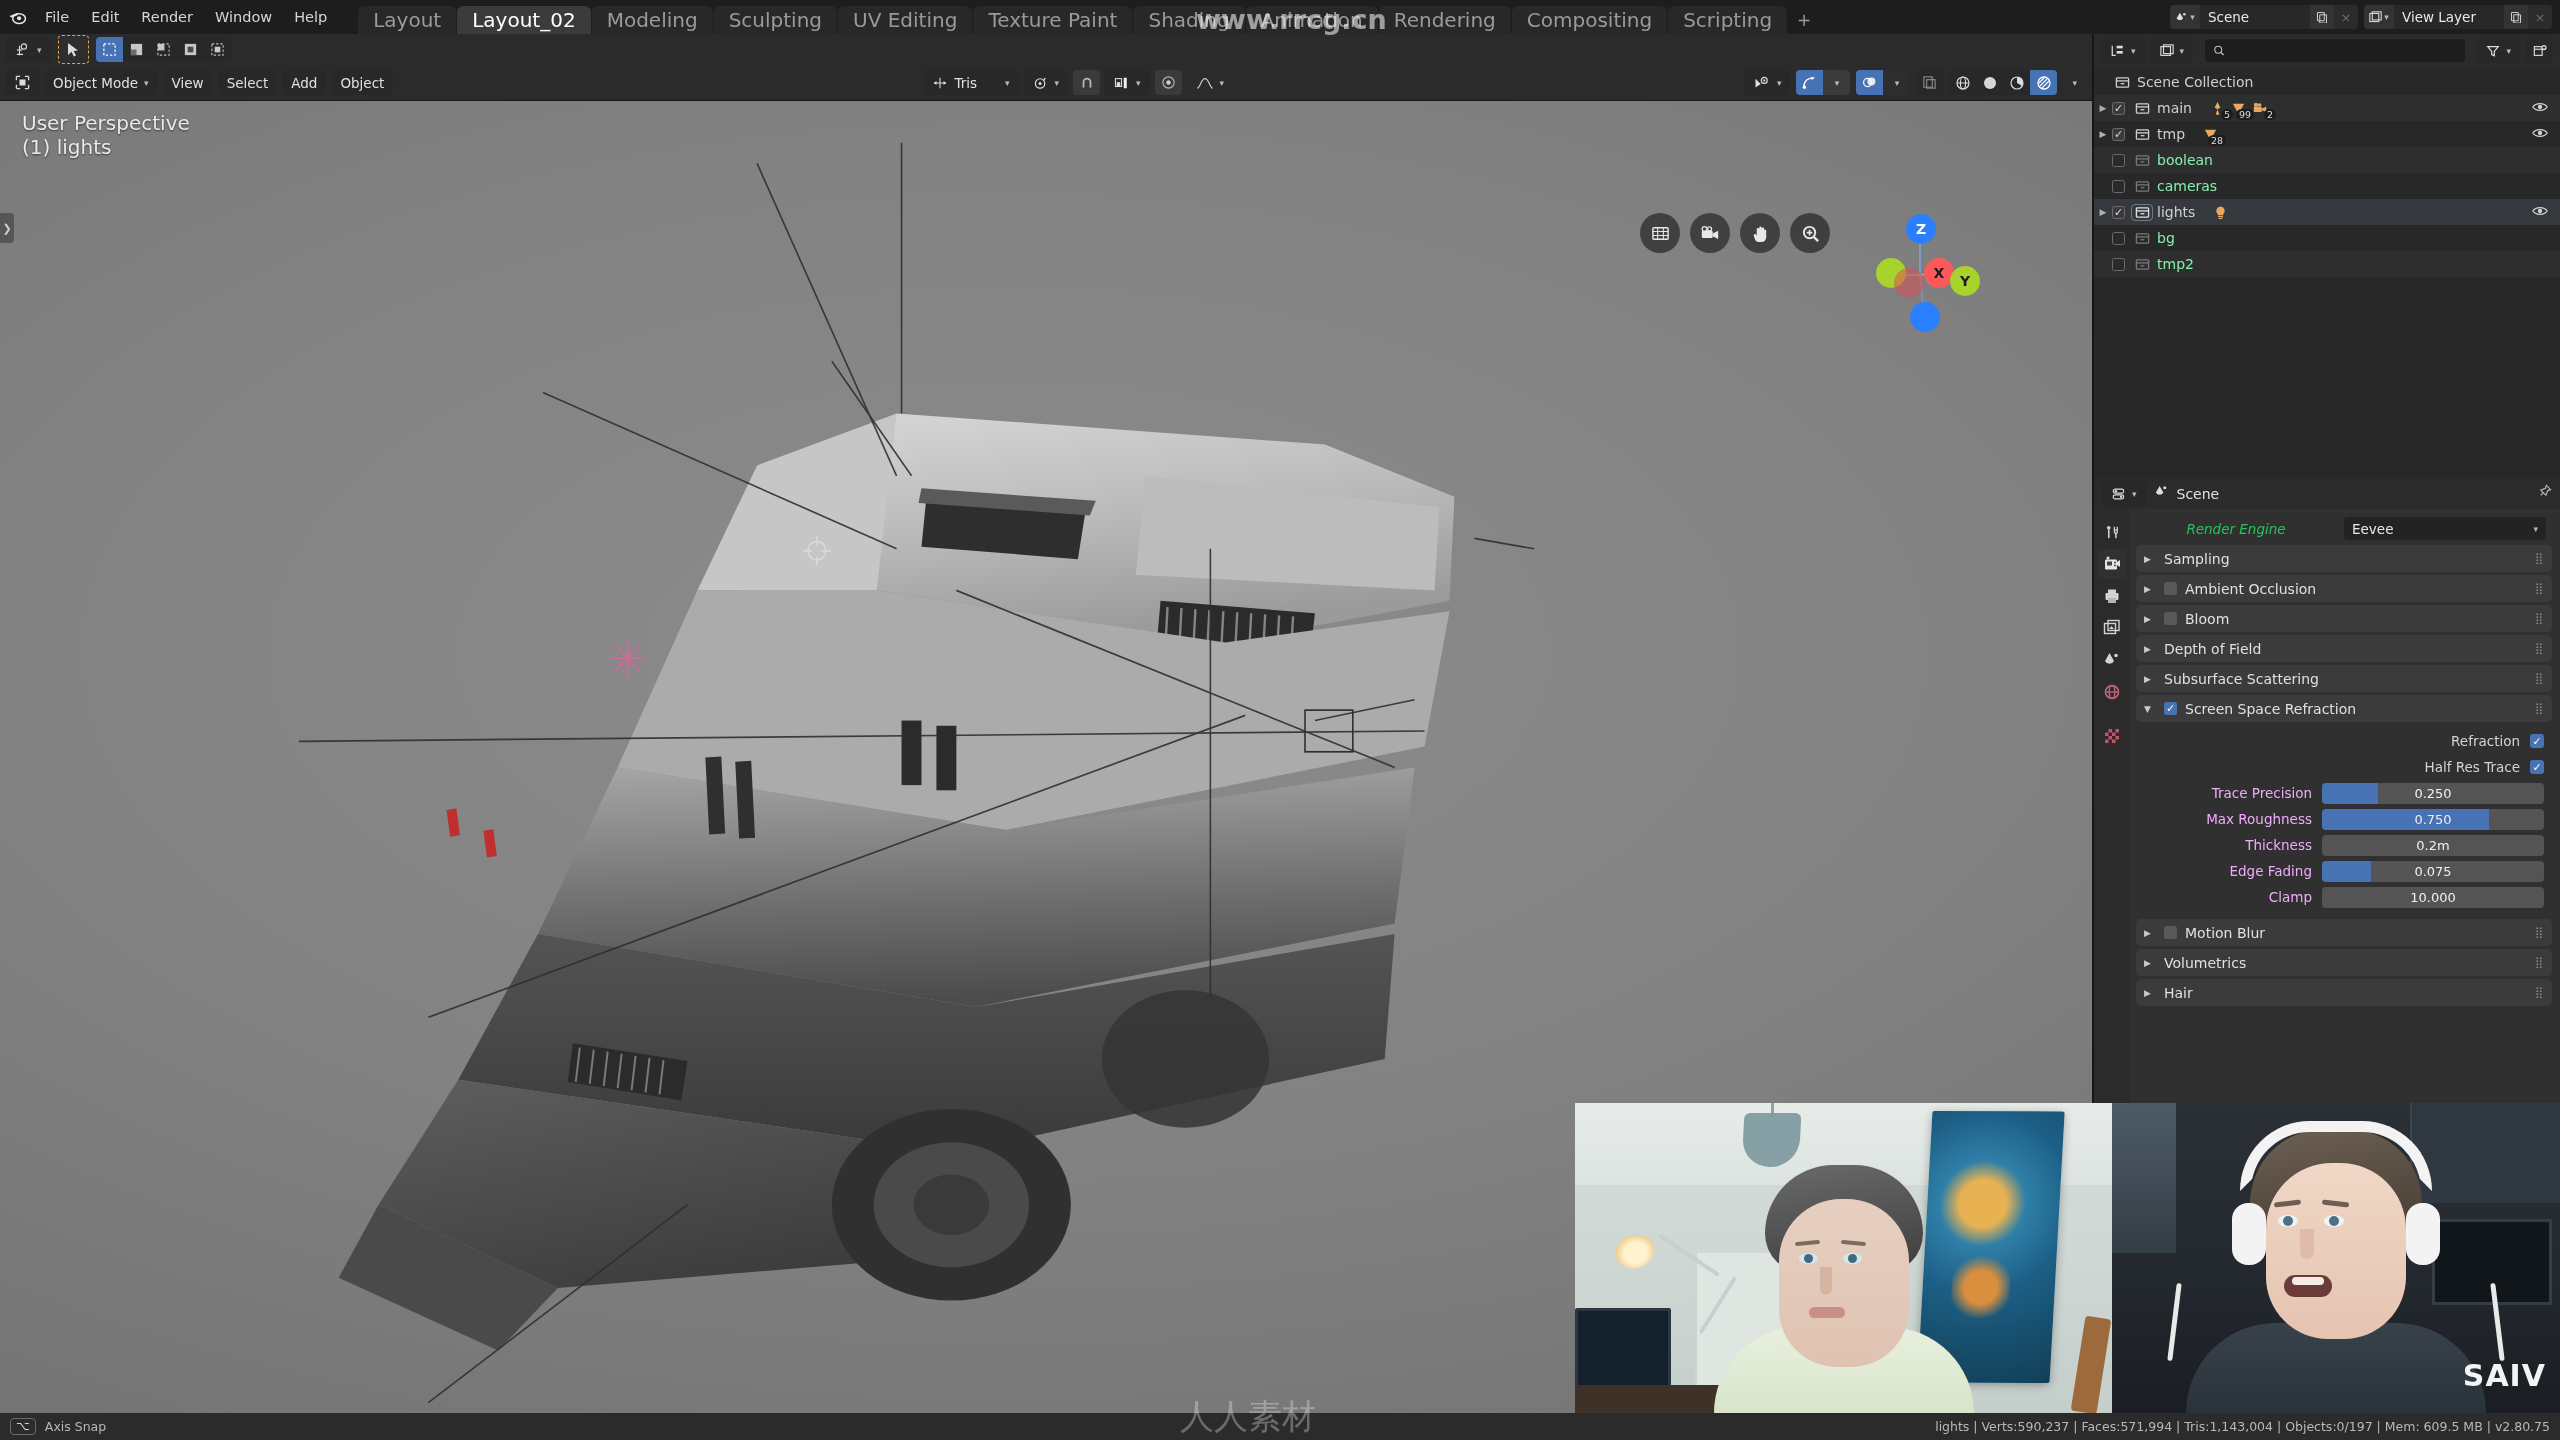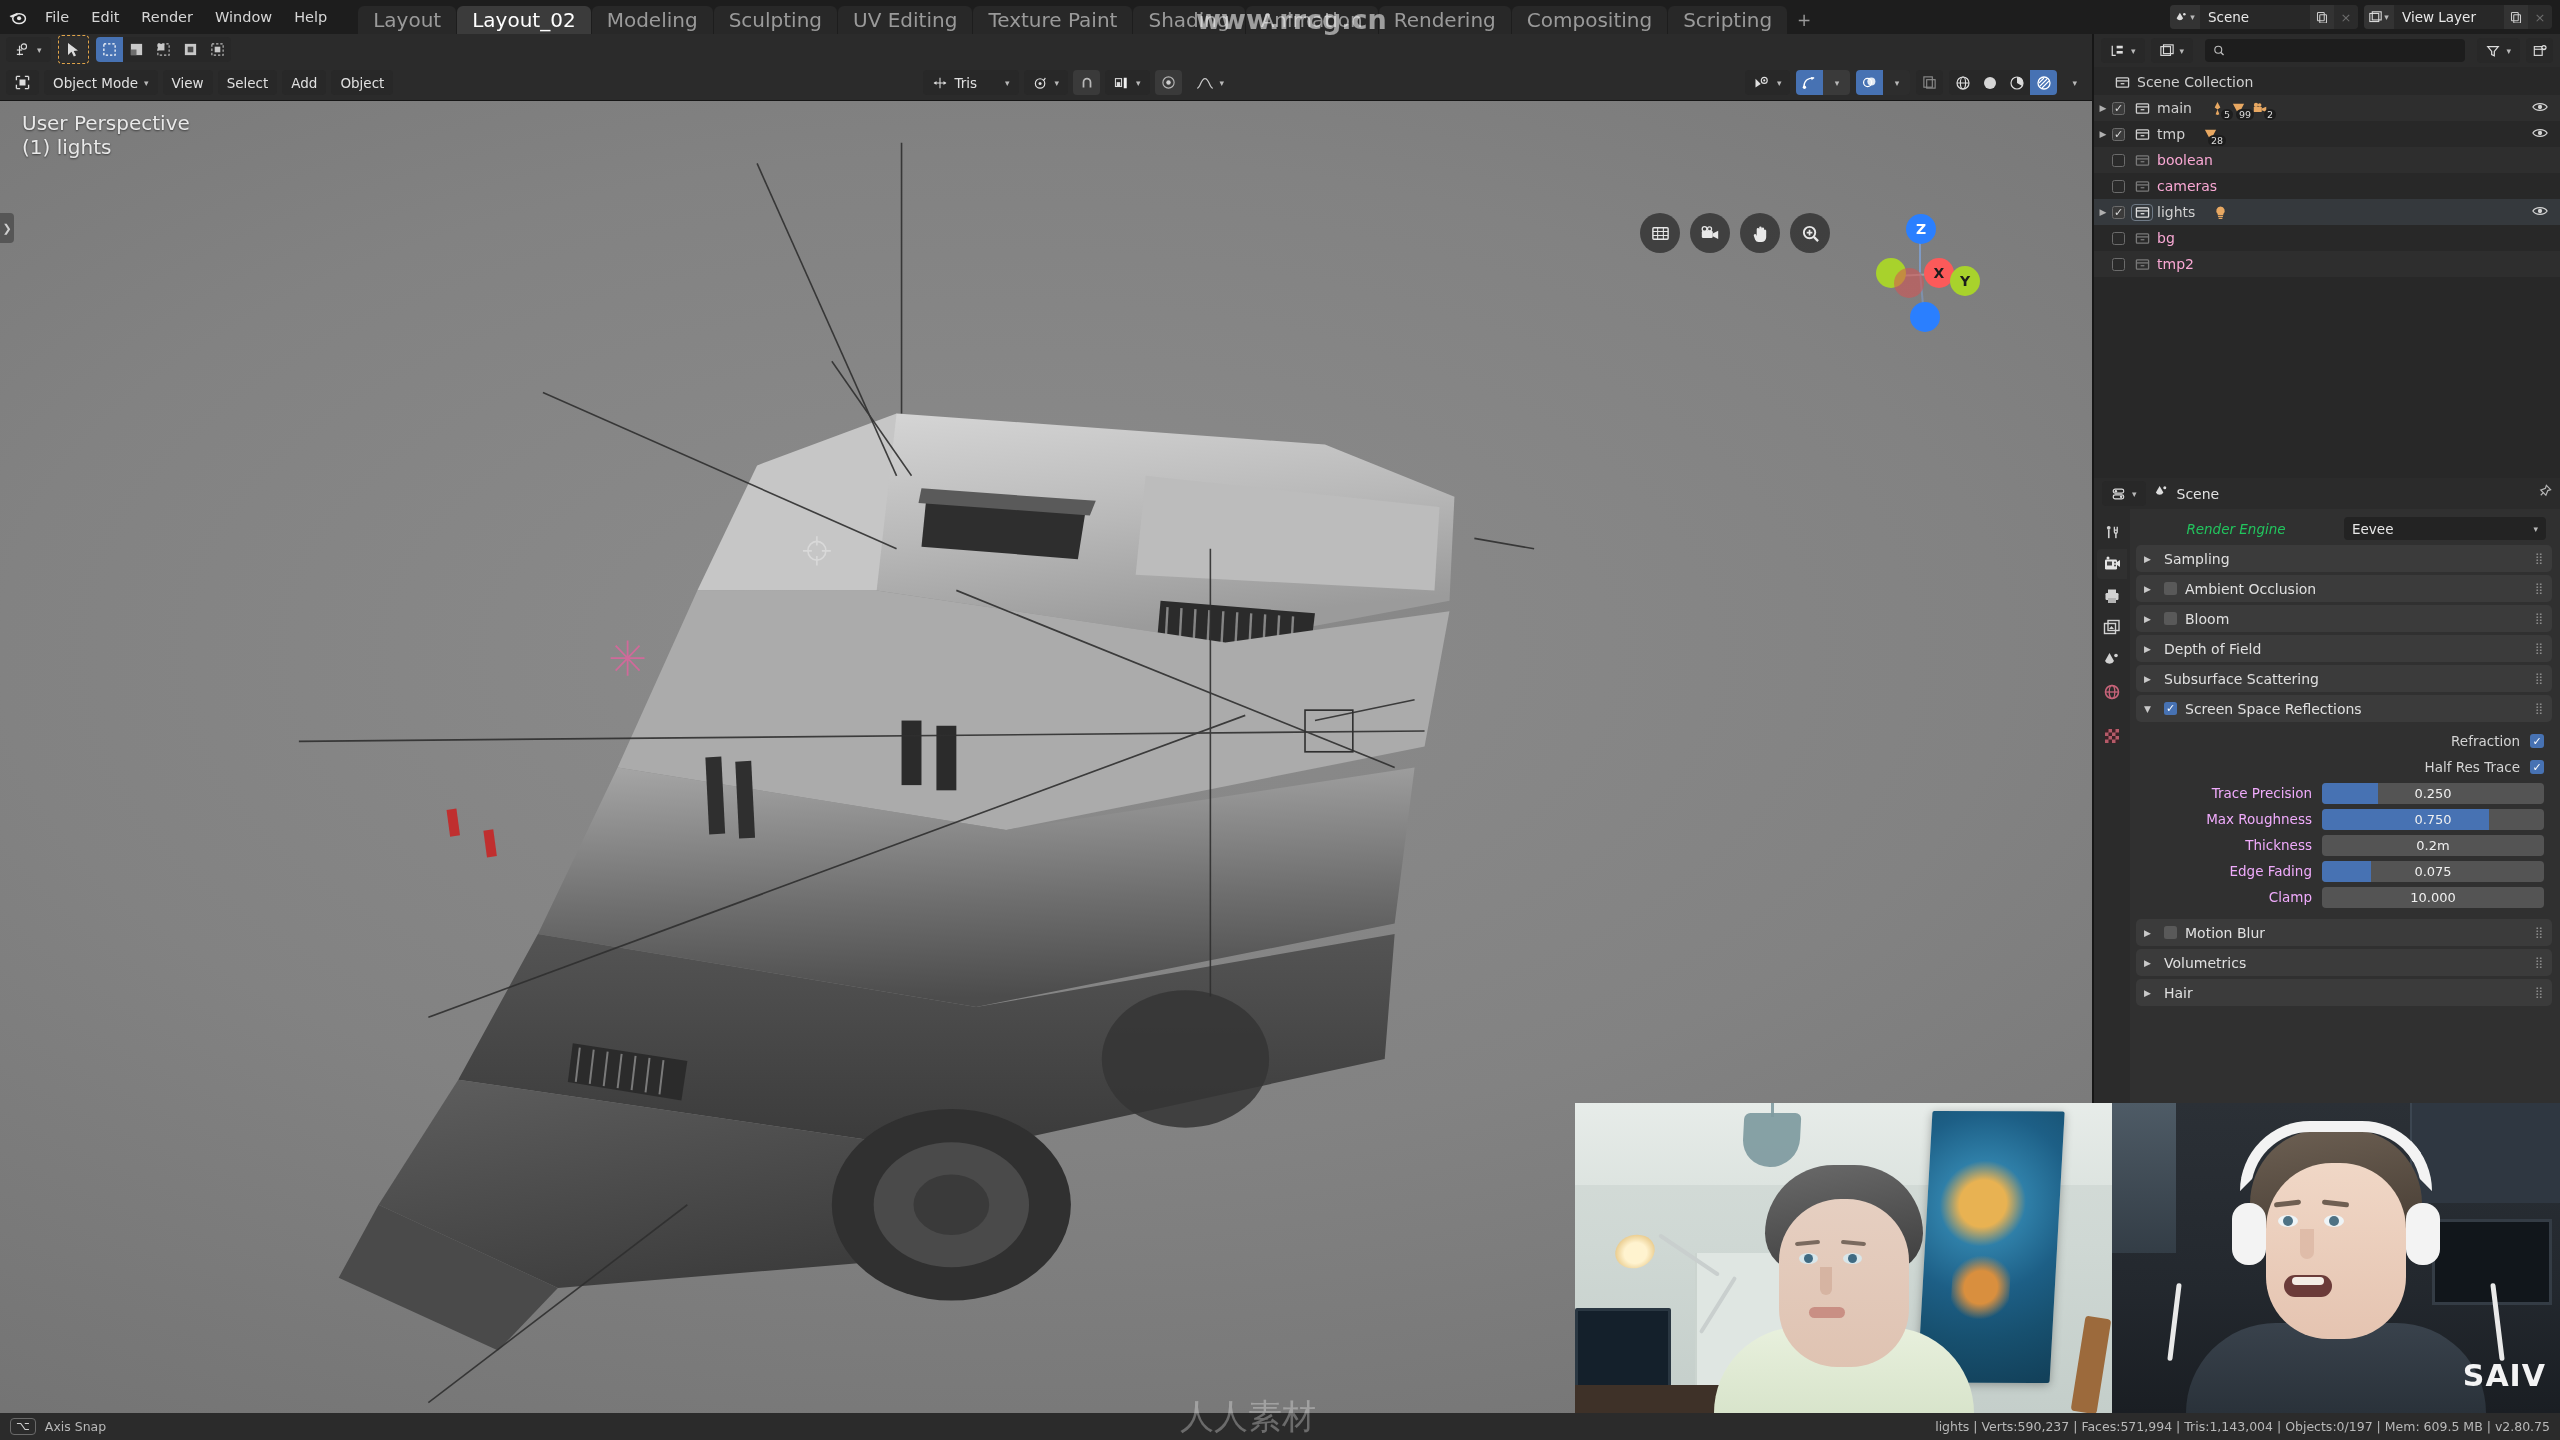--- a/index.html
+++ b/index.html
@@ -85,21 +85,21 @@
           padding-right:12px; position:relative; }
   .orow.alt { background:#2e2e2e; }
   .orow.sel { background:#35393d; }
   .disclose { width:18px; text-align:center; font-size:9px; color:#b0b0b0; }
   .ochk { width:13px; height:13px; border:1.5px solid #6b6b6b; border-radius:2.5px; margin-right:7px;
           display:flex; align-items:center; justify-content:center; background:#2a2a2a; }
   .ochk.on { background:#3b3b3b; }
   .ochk.on::after { content:"✓"; font-size:11px; color:#dcdcdc; line-height:1; }
   .coll-icon { width:20px; display:flex; justify-content:center; margin-right:5px; }
   .oname { color:#cfcfcf; }
-  .oname.dim { color:#f9a8d4; }
+  .oname.dim { color:#86efac; }
   .badges { display:flex; align-items:center; gap:6px; margin-left:18px; }
   .badge { position:relative; display:flex; align-items:center; }
   .badge .cnt { position:absolute; right:-8px; bottom:-4px; background:#1d1d1d; color:#dcdcdc;
      font-size:9.5px; border-radius:7px; padding:0 3px; line-height:11px; min-width:12px; text-align:center; }
   .eye { margin-left:auto; }
 
   
   .props { flex:1 1 auto; display:flex; flex-direction:column; background:#303030; min-height:0; }
   .props-header { height:31px; background:#2b2b2b; display:flex; align-items:center; gap:8px;
      padding:0 8px; flex:0 0 31px; }
@@ -995,21 +995,21 @@
 
             <div class="panel">
               <span class="tri">▶</span>
               <span class="ptitle">Subsurface Scattering</span>
               <span class="grip">⣿</span>
             </div>
 
             <div class="panel">
               <span class="tri">▼</span>
               <span class="pchk on"></span>
-              <span class="ptitle">Screen Space Reflections</span>
+              <span class="ptitle">Screen Space Refraction</span>
               <span class="grip">⣿</span>
             </div>
 
             <div style="height:6px;"></div>
 
             <div class="cbrow">
               <span class="slabel">Refraction</span>
               <span class="cb"></span>
             </div>
             <div class="cbrow">

